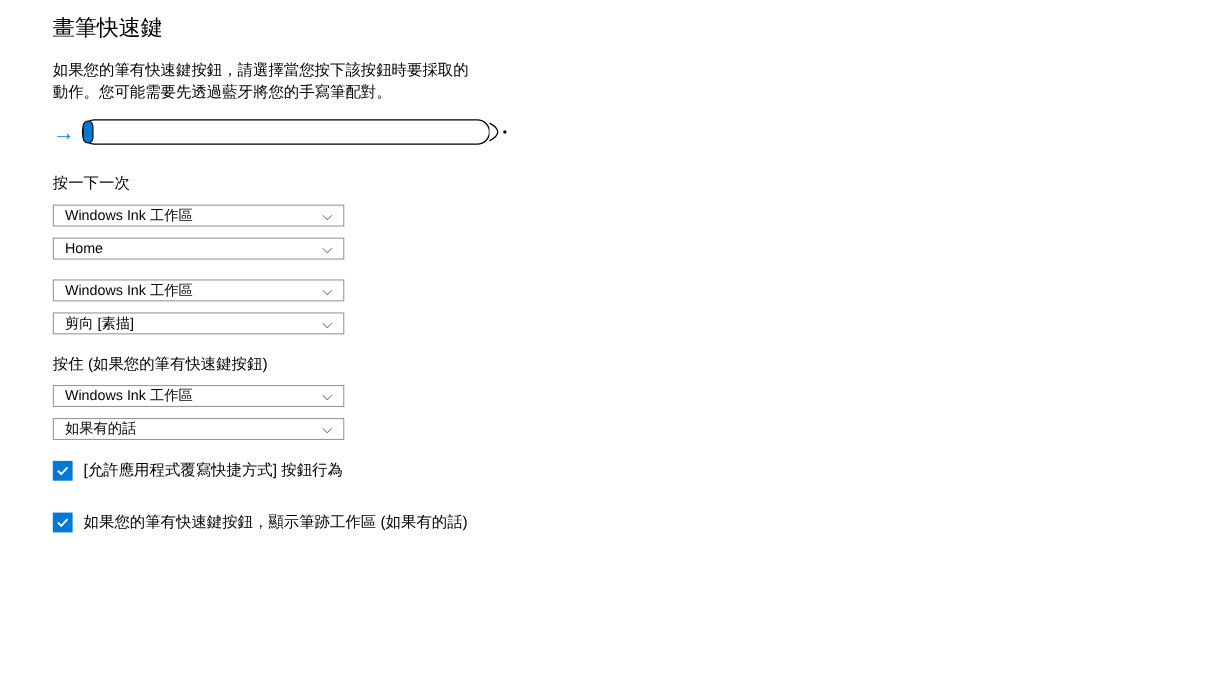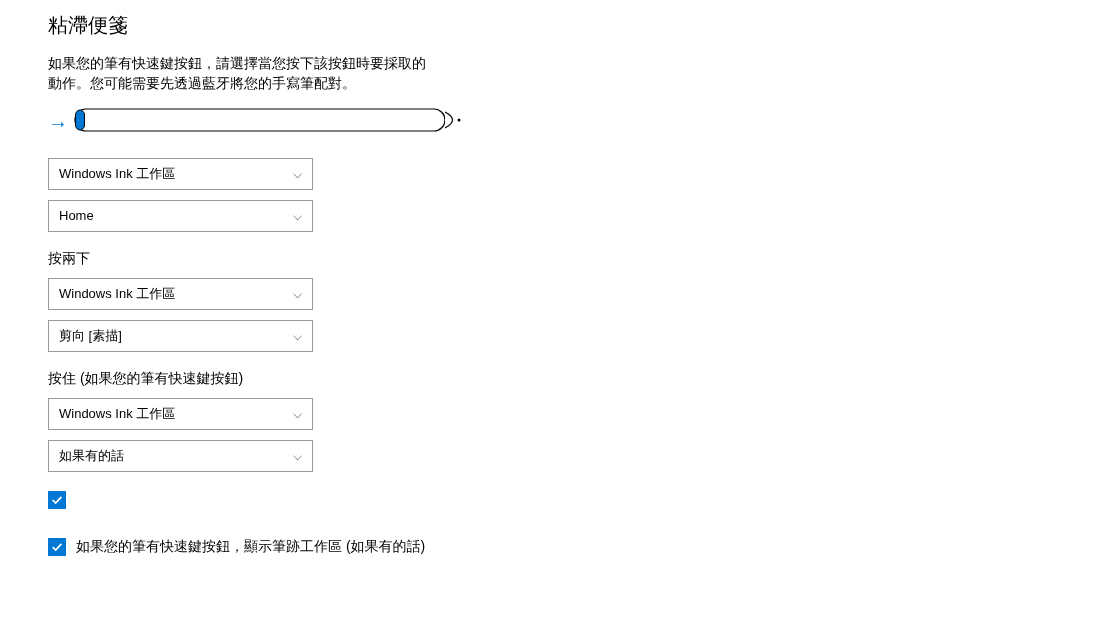--- a/index.html
+++ b/index.html
@@ -41,21 +41,21 @@
     .pen-svg {
       display: block;
     }
     .section-label {
       font-size: 14px;
       margin-bottom: 10px;
       margin-top: 6px;
     }
     .dropdown {
       width: 265px;
-      height: 32px;
+      height: 20px;
       border: 1px solid #999;
       background: #fff;
       display: flex;
       align-items: center;
       justify-content: space-between;
       padding: 0 10px;
       margin-bottom: 10px;
       cursor: pointer;
       font-size: 13px;
     }
@@ -91,47 +91,47 @@
       font-size: 14px;
       line-height: 1.4;
     }
     .spacer {
       height: 12px;
     }
   </style>
 </head>
 <body>
 
-<div class="title">粘滯便箋</div>
+<div class="title">畫筆快速鍵</div>
 
 <div class="description">如果您的筆有快速鍵按鈕，請選擇當您按下該按鈕時要採取的動作。您可能需要先透過藍牙將您的手寫筆配對。</div>
 
 <div class="pen-row">
   <span class="arrow-icon">→</span>
   <svg class="pen-svg" width="390" height="26" viewBox="0 0 390 26">
     <rect x="1" y="1" width="370" height="22" rx="11" ry="11" fill="#fff" stroke="#000" stroke-width="1.2"></rect>
     <rect x="1.5" y="2" width="9" height="20" rx="5" fill="#0078d4" stroke="#000" stroke-width="1"></rect>
     <path d="M 371 4 Q 386 12 371 20" fill="#fff" stroke="#000" stroke-width="1.2"></path>
     <circle cx="385" cy="12" r="1.5" fill="#000"></circle>
   </svg>
 </div>
 
 <div class="group">
+  <div class="section-label">按一下一次</div>
   <div class="dropdown">
     <span>Windows Ink 工作區</span>
     <span class="chevron">⌵</span>
   </div>
   <div class="dropdown">
     <span>Home</span>
     <span class="chevron">⌵</span>
   </div>
 </div>
 
 <div class="group">
-  <div class="section-label">按兩下</div>
   <div class="dropdown">
     <span>Windows Ink 工作區</span>
     <span class="chevron">⌵</span>
   </div>
   <div class="dropdown">
     <span>剪向 [素描]</span>
     <span class="chevron">⌵</span>
   </div>
 </div>
 
@@ -146,20 +146,21 @@
     <span class="chevron">⌵</span>
   </div>
 </div>
 
 <div class="checkbox-row">
   <div class="checkbox">
     <svg viewBox="0 0 16 16">
         <path d="M3 8 L6.5 11.5 L13 4.5" stroke="#fff" stroke-width="2" fill="none"></path>
       </svg>
   </div>
+  <div class="checkbox-label">[允許應用程式覆寫快捷方式] 按鈕行為</div>
 </div>
 
 <div class="spacer"></div>
 
 <div class="checkbox-row">
   <div class="checkbox">
     <svg viewBox="0 0 16 16">
         <path d="M3 8 L6.5 11.5 L13 4.5" stroke="#fff" stroke-width="2" fill="none"></path>
       </svg>
   </div>

